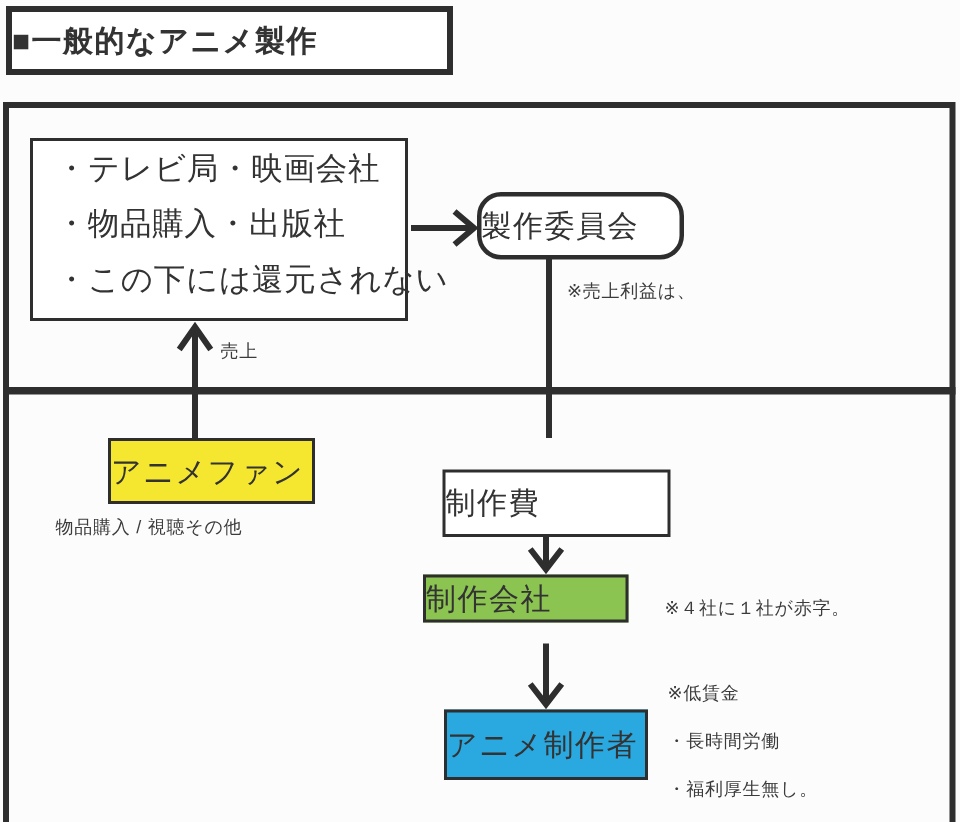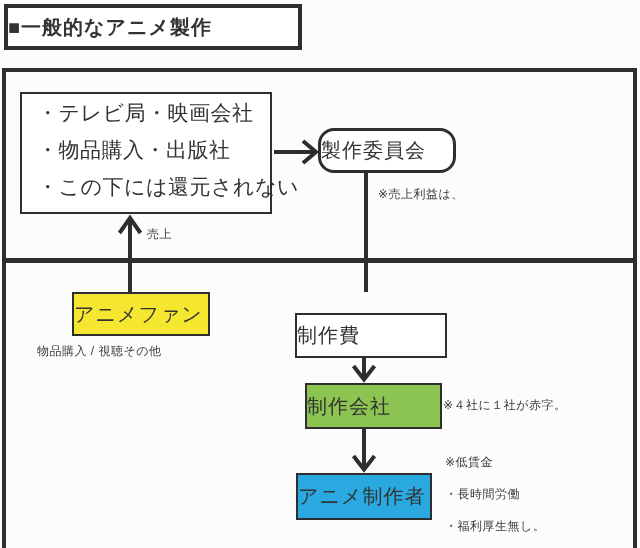--- a/index.html
+++ b/index.html
@@ -33,21 +33,21 @@
   }
   .funders-box{
     left:20px;top:92px;width:252px;height:122px;
     background:#fff;border:2px solid var(--ink);
     padding:0 6px 6px 15px;font-size:21px;line-height:37px;
     font-weight:500;color:#333;letter-spacing:0.5px;white-space:nowrap;
   }
   .committee-box{left:318px;top:128px;width:138px;height:45px;border-width:3px;border-radius:16px;}
   .fan-box{left:72px;top:292px;width:138px;height:44px;background:var(--fan-box-fill);}
   .cost-box{left:295px;top:292px;width:152px;height:45px;margin-top:21px;}
-  .company-box{left:305px;top:383px;width:137px;height:46px;background:var(--company-box-fill);}
+  .company-box{left:282px;top:383px;width:137px;height:32px;background:var(--company-box-fill);}
   .creator-box{left:296px;top:473px;width:136px;height:47px;background:var(--creator-box-fill);}
   .note{
     font-size:12px;color:var(--text);letter-spacing:0.5px;white-space:nowrap;font-weight:500;
   }
   .note-committee-1{left:378px;top:186px;}
   .note-committee-2{left:378px;top:215px;}
   .sales-label{left:147px;top:226px;}
   .fan-caption{left:37px;top:343px;}
   .cost-note{left:442px;top:302px;}
   .company-note{left:443px;top:397px;}

